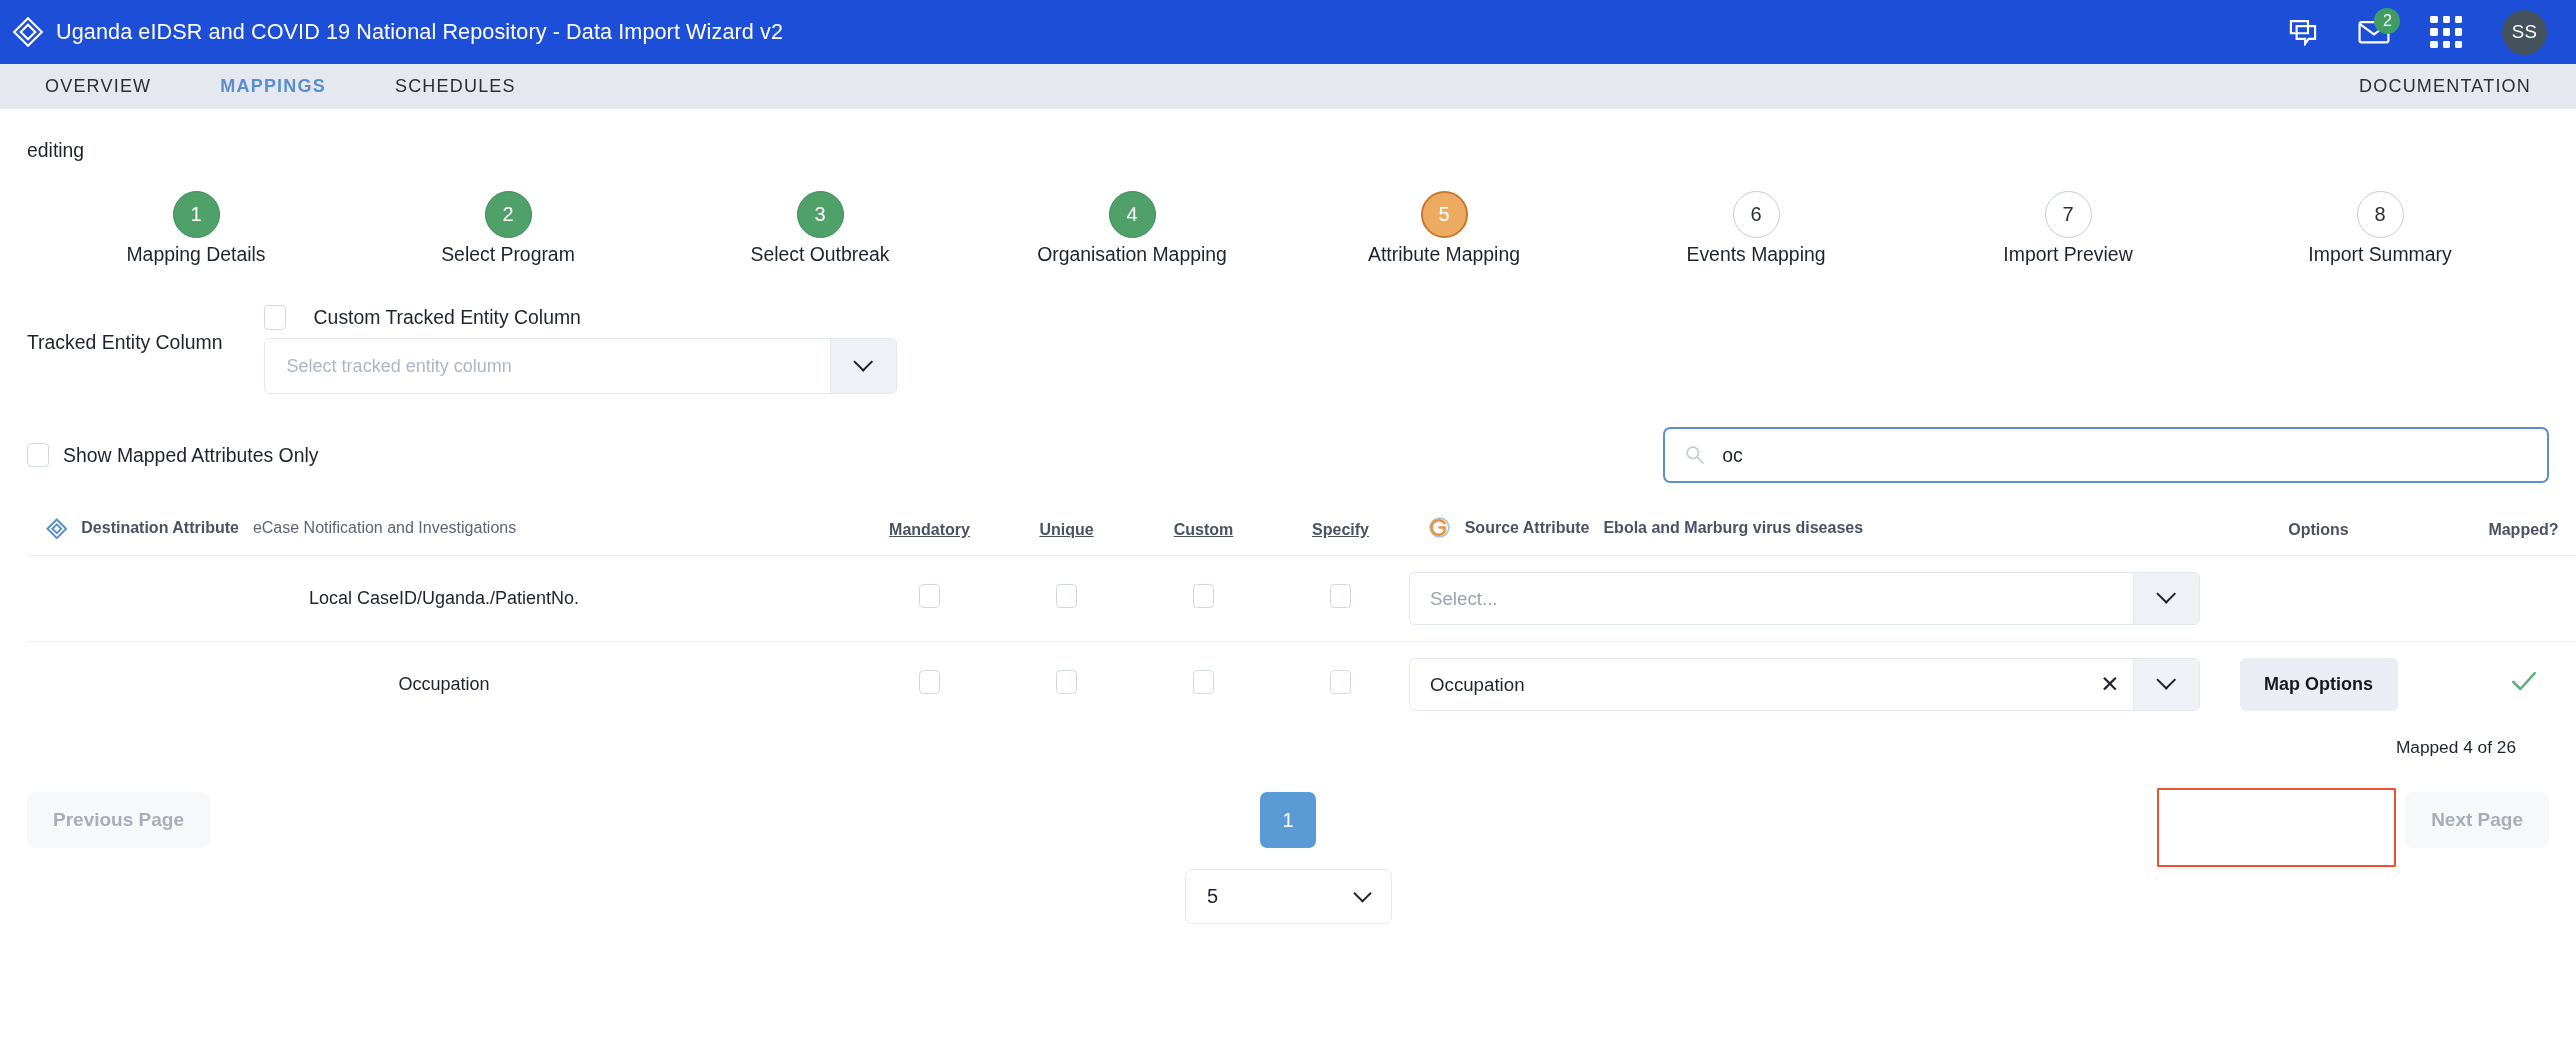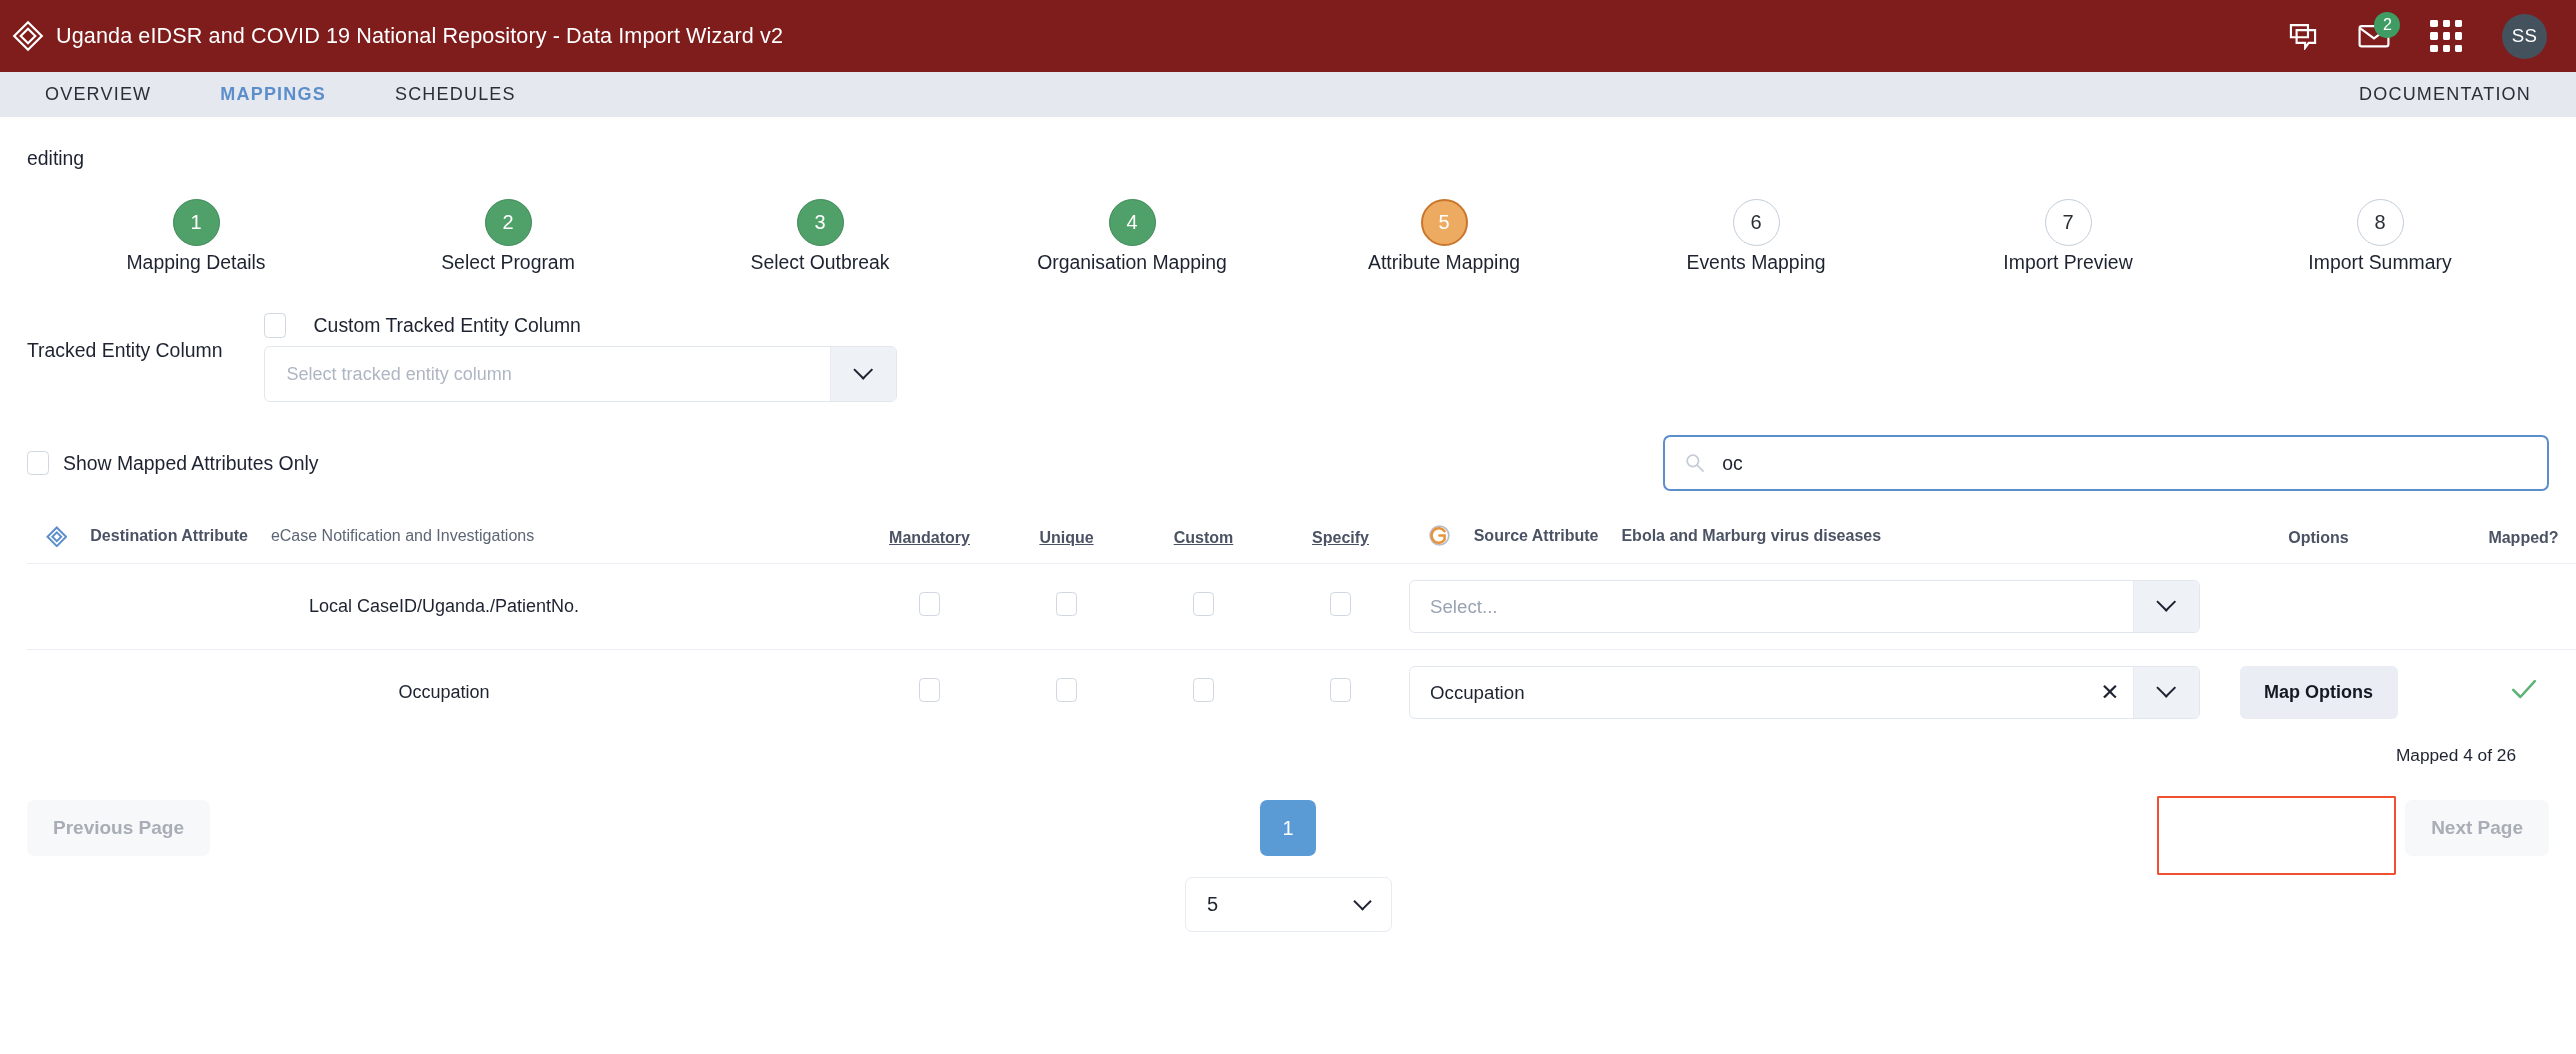--- a/index.html
+++ b/index.html
@@ -6,22 +6,22 @@
   html, body {
     width: 2576px; height: 1054px;
     background: #ffffff;
     font-family: "Liberation Sans", sans-serif;
     color: #212529;
     overflow: hidden;
   }
 
   
   .appbar {
-    height: 72px;
-    background: #7f1d1d;
+    height: 64px;
+    background: #1d4ed8;
     display: flex;
     align-items: center;
     position: relative;
   }
   .logo-box {
     width: 56px; height: 56px;
     display: flex; align-items: center; justify-content: center;
     flex: 0 0 56px;
   }
   .app-title {
@@ -195,21 +195,21 @@
     text-align: center;
     padding-bottom: 16px;
     vertical-align: bottom;
     white-space: nowrap;
   }
   th.col-dest { text-align: left; width: 834px; padding-left: 18.7px; }
   th.col-src  { text-align: left; width: 791px; padding-left: 18.7px; }
   th.col-cb   { width: 137px; text-decoration: underline; }
   th.col-opt  { width: 237px; }
   th.col-map  { width: 173px; }
-  .hdr-inline { display: flex; align-items: center; gap: 23px; }
+  .hdr-inline { display: flex; align-items: center; gap: 14px; }
   .hdr-sub { font-weight: 400; color: #5d6575; }
 
   table.maptable td {
     border-top: 0.7px solid #eceef3;
     padding: 16px 0;
     font-size: 18px;
     color: #1d2330;
     text-align: center;
     vertical-align: middle;
     height: 75px;

